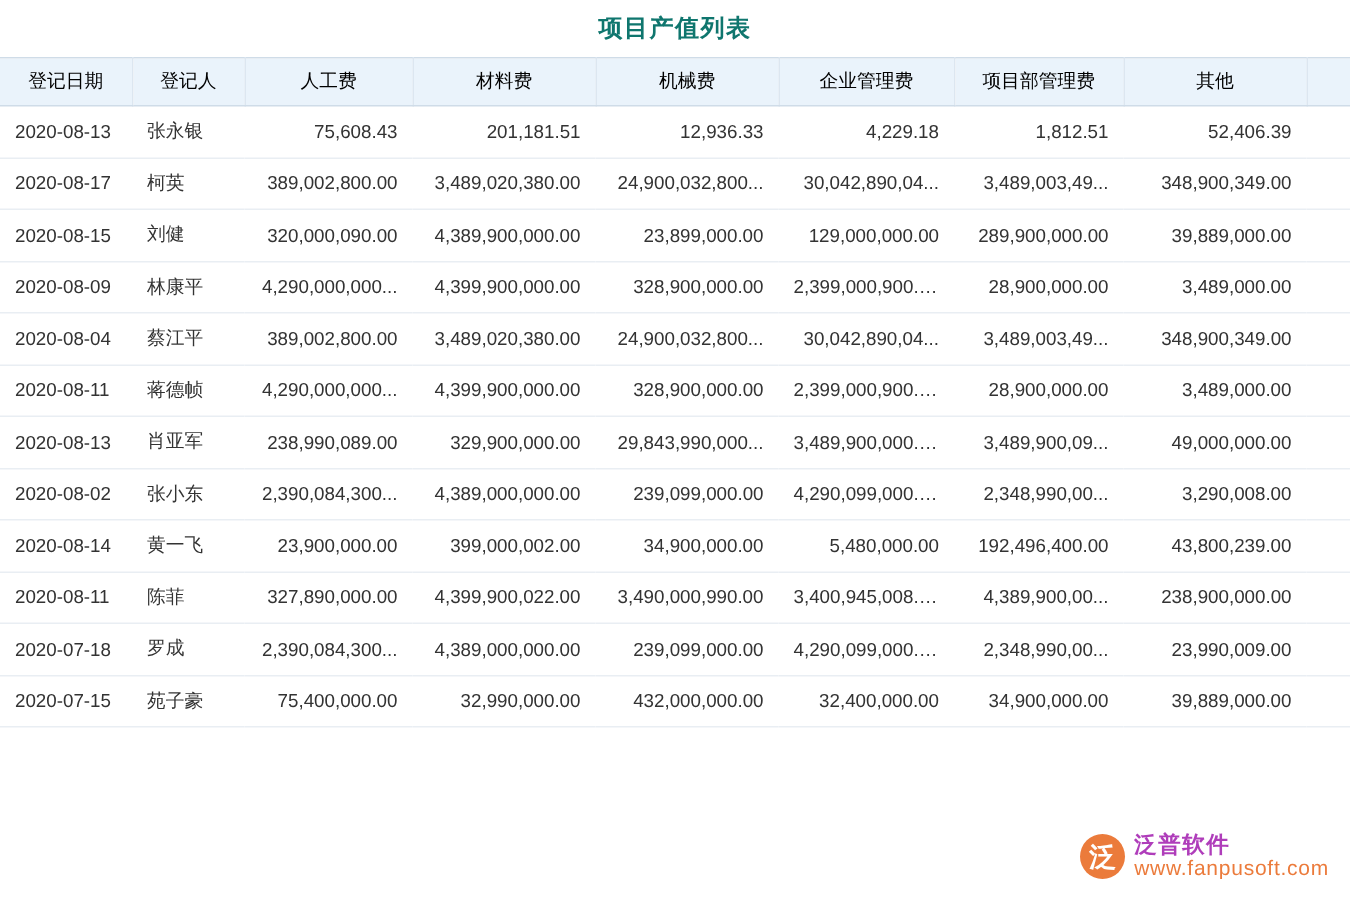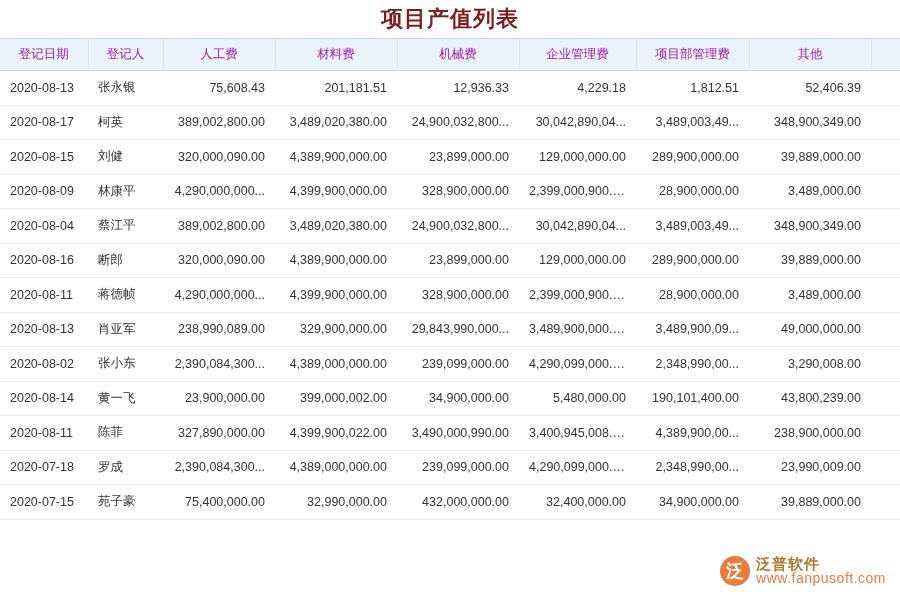--- a/index.html
+++ b/index.html
@@ -18,33 +18,33 @@
     background: #ffffff;
   }
   .title-bar {
     height: 38px;
     display: flex;
     align-items: center;
     justify-content: center;
     background: #ffffff;
   }
   .title-bar .page-title {
-    font-size: 22px;
+    font-size: 16px;
     font-weight: bold;
-    color: #7f1d1d;
+    color: #0f766e;
     letter-spacing: 1px;
   }
   table.grid {
     width: 900px;
     border-collapse: collapse;
     table-layout: fixed;
   }
   table.grid thead th {
     background: #eaf3fb;
-    color: #a21caf;
+    color: #000000;
     font-size: 12.5px;
     font-weight: normal;
     height: 31px;
     border-top: 1px solid #cfdce8;
     border-bottom: 1px solid #cfdce8;
     border-right: 1px solid #dce6f0;
     text-align: center;
     padding: 0 6px;
     white-space: nowrap;
     overflow: hidden;
@@ -83,21 +83,21 @@
     background: #e8641a;
     color: #ffffff;
     font-size: 18px;
     font-weight: bold;
     display: flex;
     align-items: center;
     justify-content: center;
     font-family: "Liberation Serif", serif;
   }
   .wm-text { display: flex; flex-direction: column; line-height: 1.05; }
-  .wm-cn { font-size: 15px; color: #a16207; font-weight: bold; letter-spacing: 1px; }
+  .wm-cn { font-size: 15px; color: #a21caf; font-weight: bold; letter-spacing: 1px; }
   .wm-en { font-size: 14px; color: #e8641a; letter-spacing: 0.5px; text-align: right; }
 </style>
 </head>
 <body>
 
 <div id="app">
 
   <div class="title-bar">
     <div class="page-title">项目产值列表</div>
   </div>
@@ -177,31 +177,20 @@
           <td class="c-person">蔡江平</td>
           <td class="c-num">389,002,800.00</td>
           <td class="c-num">3,489,020,380.00</td>
           <td class="c-num">24,900,032,800...</td>
           <td class="c-num">30,042,890,04...</td>
           <td class="c-num">3,489,003,49...</td>
           <td class="c-num">348,900,349.00</td>
           <td class="c-blank"></td>
         </tr>
         <tr>
-          <td class="c-date">2020-08-16</td>
-          <td class="c-person">断郎</td>
-          <td class="c-num">320,000,090.00</td>
-          <td class="c-num">4,389,900,000.00</td>
-          <td class="c-num">23,899,000.00</td>
-          <td class="c-num">129,000,000.00</td>
-          <td class="c-num">289,900,000.00</td>
-          <td class="c-num">39,889,000.00</td>
-          <td class="c-blank"></td>
-        </tr>
-        <tr>
           <td class="c-date">2020-08-11</td>
           <td class="c-person">蒋德帧</td>
           <td class="c-num">4,290,000,000...</td>
           <td class="c-num">4,399,900,000.00</td>
           <td class="c-num">328,900,000.00</td>
           <td class="c-num">2,399,000,900.00</td>
           <td class="c-num">28,900,000.00</td>
           <td class="c-num">3,489,000.00</td>
           <td class="c-blank"></td>
         </tr>
@@ -227,21 +216,21 @@
           <td class="c-num">3,290,008.00</td>
           <td class="c-blank"></td>
         </tr>
         <tr>
           <td class="c-date">2020-08-14</td>
           <td class="c-person">黄一飞</td>
           <td class="c-num">23,900,000.00</td>
           <td class="c-num">399,000,002.00</td>
           <td class="c-num">34,900,000.00</td>
           <td class="c-num">5,480,000.00</td>
-          <td class="c-num">190,101,400.00</td>
+          <td class="c-num">192,496,400.00</td>
           <td class="c-num">43,800,239.00</td>
           <td class="c-blank"></td>
         </tr>
         <tr>
           <td class="c-date">2020-08-11</td>
           <td class="c-person">陈菲</td>
           <td class="c-num">327,890,000.00</td>
           <td class="c-num">4,399,900,022.00</td>
           <td class="c-num">3,490,000,990.00</td>
           <td class="c-num">3,400,945,008.00</td>

